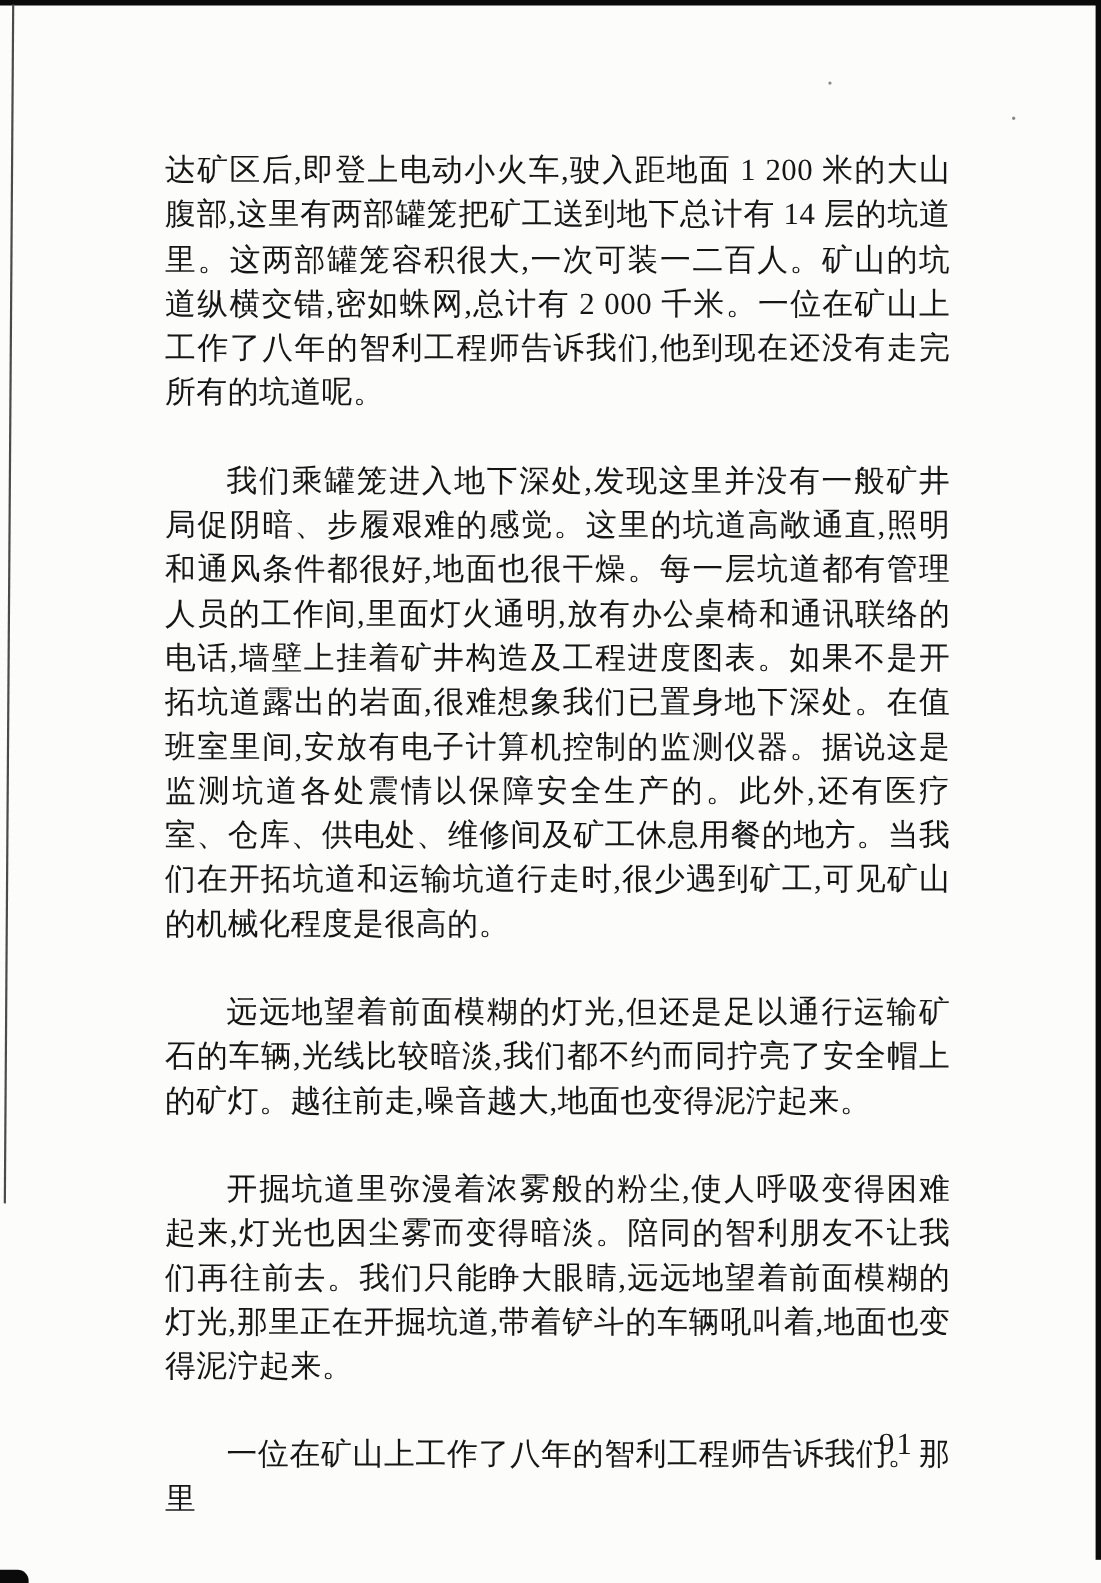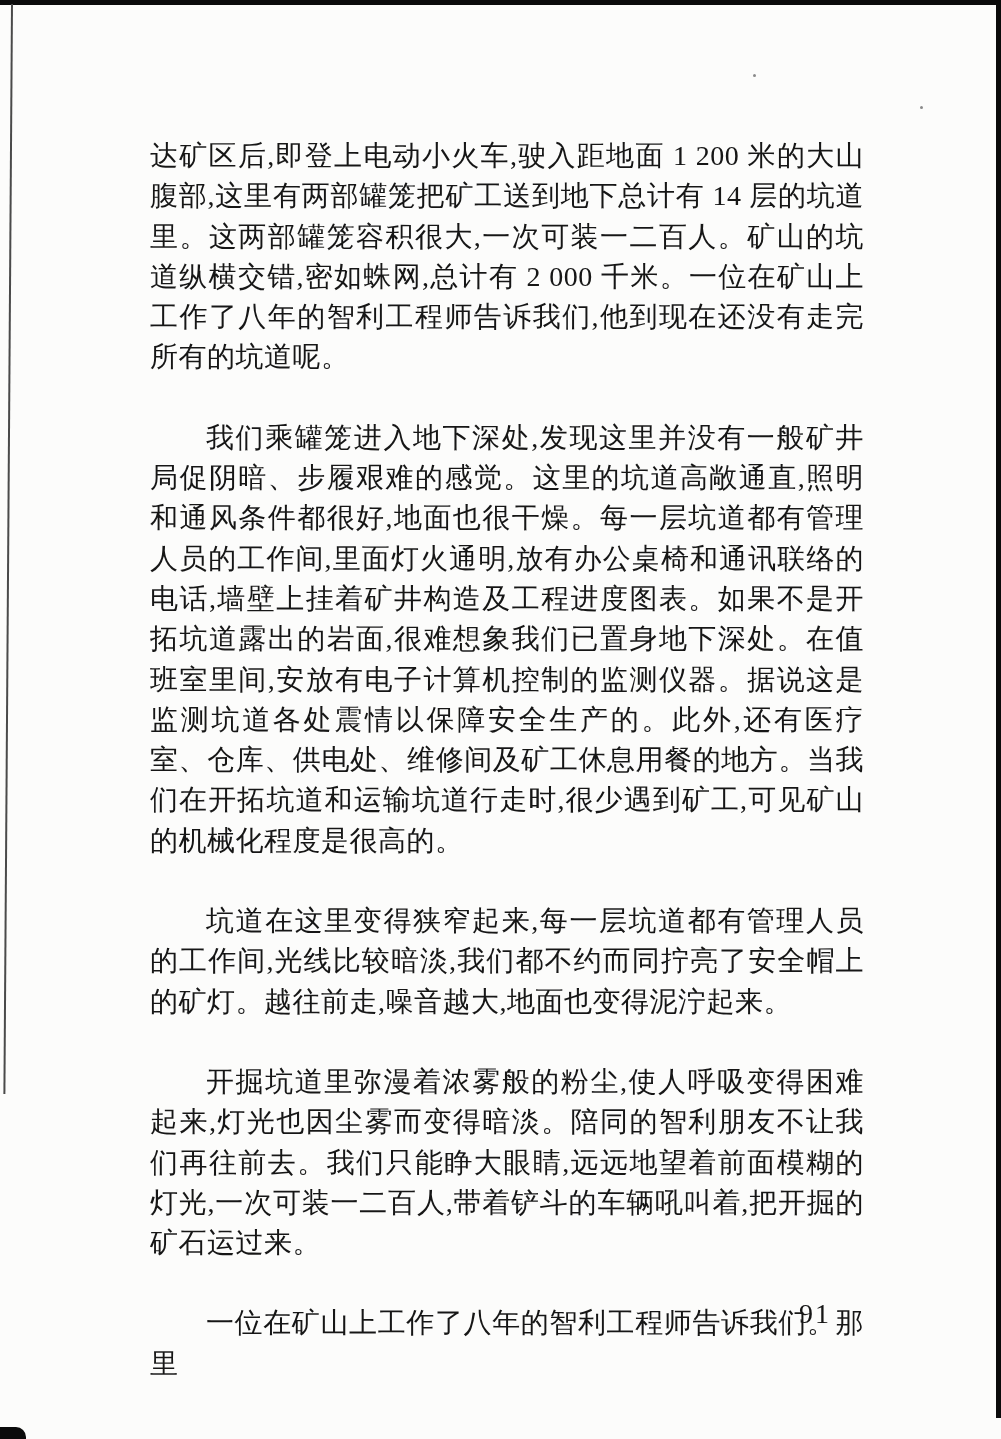--- a/index.html
+++ b/index.html
@@ -92,20 +92,20 @@
   <div class="edge-top"></div>
   <div class="edge-right"></div>
   <div class="edge-left-line"></div>
   <div class="corner-bottom-left"></div>
   <div class="speck speck-a"></div>
   <div class="speck speck-b"></div>
 
   <div class="text-block">
     <p>达矿区后,即登上电动小火车,驶入距地面 1 200 米的大山腹部,这里有两部罐笼把矿工送到地下总计有 14 层的坑道里。这两部罐笼容积很大,一次可装一二百人。矿山的坑道纵横交错,密如蛛网,总计有 2 000 千米。一位在矿山上工作了八年的智利工程师告诉我们,他到现在还没有走完所有的坑道呢。</p>
     <p class="indent">我们乘罐笼进入地下深处,发现这里并没有一般矿井局促阴暗、步履艰难的感觉。这里的坑道高敞通直,照明和通风条件都很好,地面也很干燥。每一层坑道都有管理人员的工作间,里面灯火通明,放有办公桌椅和通讯联络的电话,墙壁上挂着矿井构造及工程进度图表。如果不是开拓坑道露出的岩面,很难想象我们已置身地下深处。在值班室里间,安放有电子计算机控制的监测仪器。据说这是监测坑道各处震情以保障安全生产的。此外,还有医疗室、仓库、供电处、维修间及矿工休息用餐的地方。当我们在开拓坑道和运输坑道行走时,很少遇到矿工,可见矿山的机械化程度是很高的。</p>
-    <p class="indent">坑道在这里变得狭窄起来,每一层坑道都有管理人员的工作间,光线比较暗淡,我们都不约而同拧亮了安全帽上的矿灯。越往前走,噪音越大,地面也变得泥泞起来。</p>
-    <p class="indent">开掘坑道里弥漫着浓雾般的粉尘,使人呼吸变得困难起来,灯光也因尘雾而变得暗淡。陪同的智利朋友不让我们再往前去。我们只能睁大眼睛,远远地望着前面模糊的灯光,一次可装一二百人,带着铲斗的车辆吼叫着,把开掘的矿石运过来。</p>
+    <p class="indent">远远地望着前面模糊的灯光,但还是足以通行运输矿石的车辆,光线比较暗淡,我们都不约而同拧亮了安全帽上的矿灯。越往前走,噪音越大,地面也变得泥泞起来。</p>
+    <p class="indent">开掘坑道里弥漫着浓雾般的粉尘,使人呼吸变得困难起来,灯光也因尘雾而变得暗淡。陪同的智利朋友不让我们再往前去。我们只能睁大眼睛,远远地望着前面模糊的灯光,那里正在开掘坑道,带着铲斗的车辆吼叫着,地面也变得泥泞起来。</p>
     <p class="indent">一位在矿山上工作了八年的智利工程师告诉我们。那里</p>
   </div>
 
   <div class="page-number">91</div>
 
 </div>
 
 </body></html>

